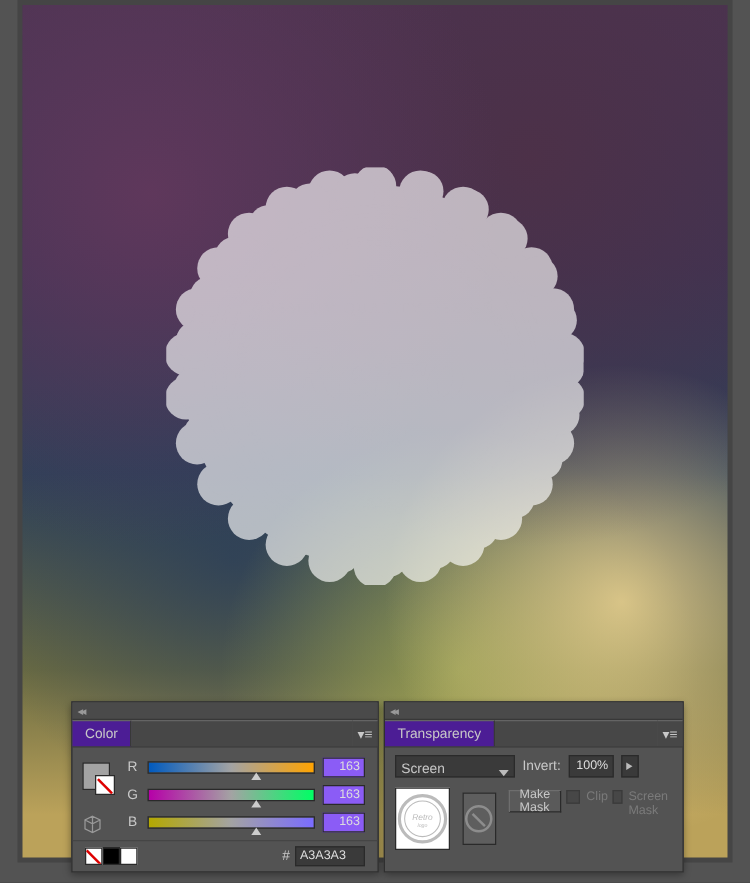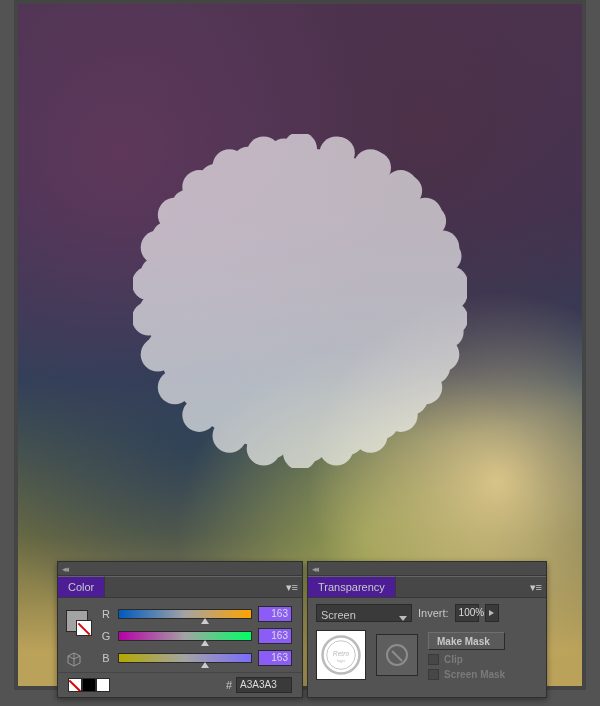--- a/index.html
+++ b/index.html
@@ -50,30 +50,30 @@
 .mini-black{ background:#000;}
 .mini-white{ background:#fff;}
 .hex{ display:flex; align-items:center; gap:4px;}
 .hex .field{ width:56px; height:16px; background:#3a3a3a; border:1px solid #2a2a2a; padding:0 3px; line-height:14px; font-size:10px; color:#ddd;}
 .trans-body{ padding:6px 8px 8px 8px; width:238px;}
 .trans-row1{ display:flex; align-items:center; gap:6px; margin-bottom:8px;}
 .dd{ height:18px; background:#3a3a3a; border:1px solid #2a2a2a; display:flex; align-items:flex-end; padding:0 4px; gap:6px; cursor:pointer;}
 .dd .arr{ margin-left:auto; width:0; height:0; border-left:4px solid transparent; border-right:4px solid transparent; border-top:5px solid #bbb;}
 .dd.mode{ width:96px;}
 .opac-lab{ }
-.opac-field{ width:24px; height:18px; background:#3a3a3a; border:1px solid #2a2a2a; padding:0 3px; line-height:16px; font-size:10px; color:#ddd; text-align:right;}
+.opac-field{ width:36px; height:18px; background:#3a3a3a; border:1px solid #2a2a2a; padding:0 3px; line-height:16px; font-size:10px; color:#ddd; text-align:right;}
 .arrow-btn{ width:14px; height:18px; background:#3a3a3a; border:1px solid #2a2a2a; display:flex; align-items:center; justify-content:center; cursor:pointer;}
 .arrow-btn .tri{ width:0;height:0;border-top:3px solid transparent;border-bottom:3px solid transparent;border-left:5px solid #bbb;}
 .trans-row2{ display:flex; align-items:flex-start; gap:10px;}
 .thumb{ width:50px; height:50px; background:#fff; border:1px solid #2a2a2a; display:flex; align-items:center; justify-content:center; position:relative;}
 .thumb svg{ width:42px; height:42px;}
 .mask-thumb{ width:42px; height:42px; background:#5e5e5e; border:1px solid #2a2a2a; display:flex; align-items:center; justify-content:center; margin-top:4px;}
 .mask-thumb .no{ width:22px; height:22px; border:2px solid #8d8d8d; border-radius:50%; position:relative;}
 .mask-thumb .no::after{ content:""; position:absolute; left:2px; right:2px; top:50%; height:2px; background:#8d8d8d; transform:rotate(45deg);}
-.mask-col{ display:flex; flex-direction:column; gap:4px; margin-top:2px;font-weight:bold;}
+.mask-col{ display:flex; flex-direction:row; gap:4px; margin-top:2px;}
 .btn{ height:18px; padding:0 8px; background:#5a5a5a; border:1px solid #2a2a2a; border-top-color:#6e6e6e; border-left-color:#6e6e6e; font-size:10px; display:flex; align-items:center; cursor:pointer;}
 .chk-row{ display:flex; gap:5px; color:#7a7a7a; font-size:10px;}
 .chk{ width:11px; height:11px; border:1px solid #3a3a3a; background:#474747;}
 .panel-head .chev{ letter-spacing:-2px;}
 </style>
 </head>
 <body>
 
 <div class="canvas-wrap">
   <div class="canvas">

